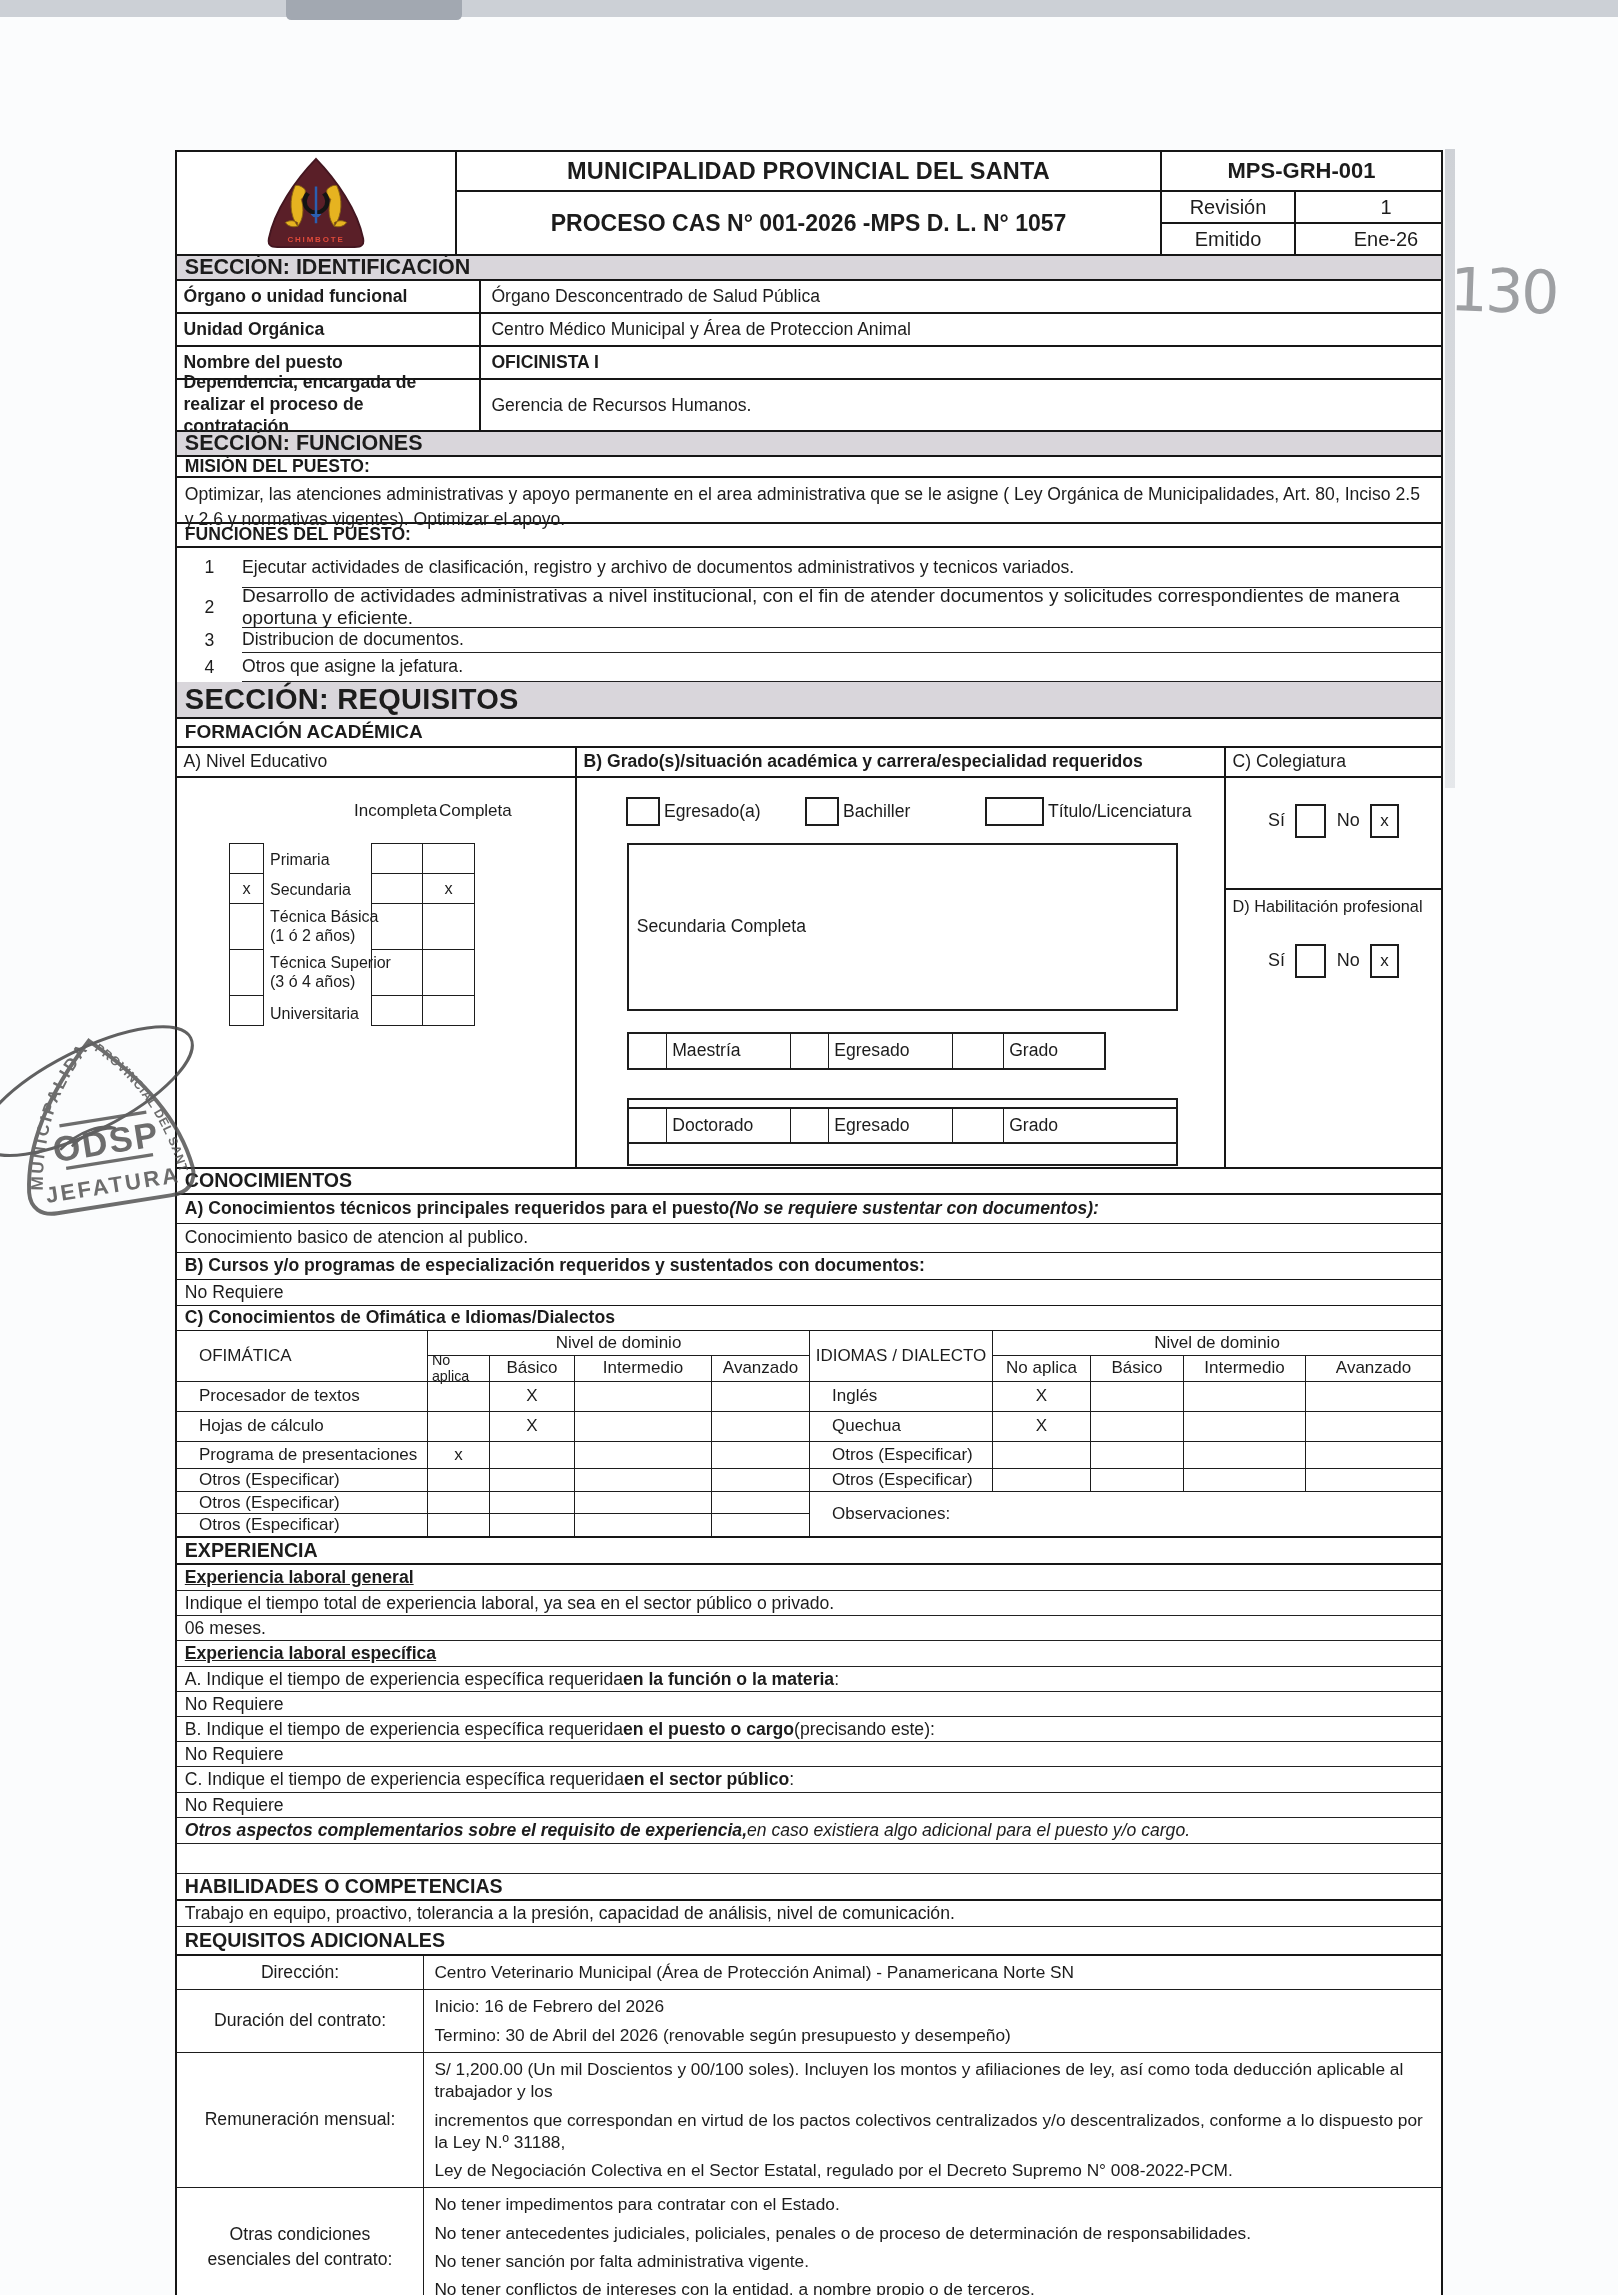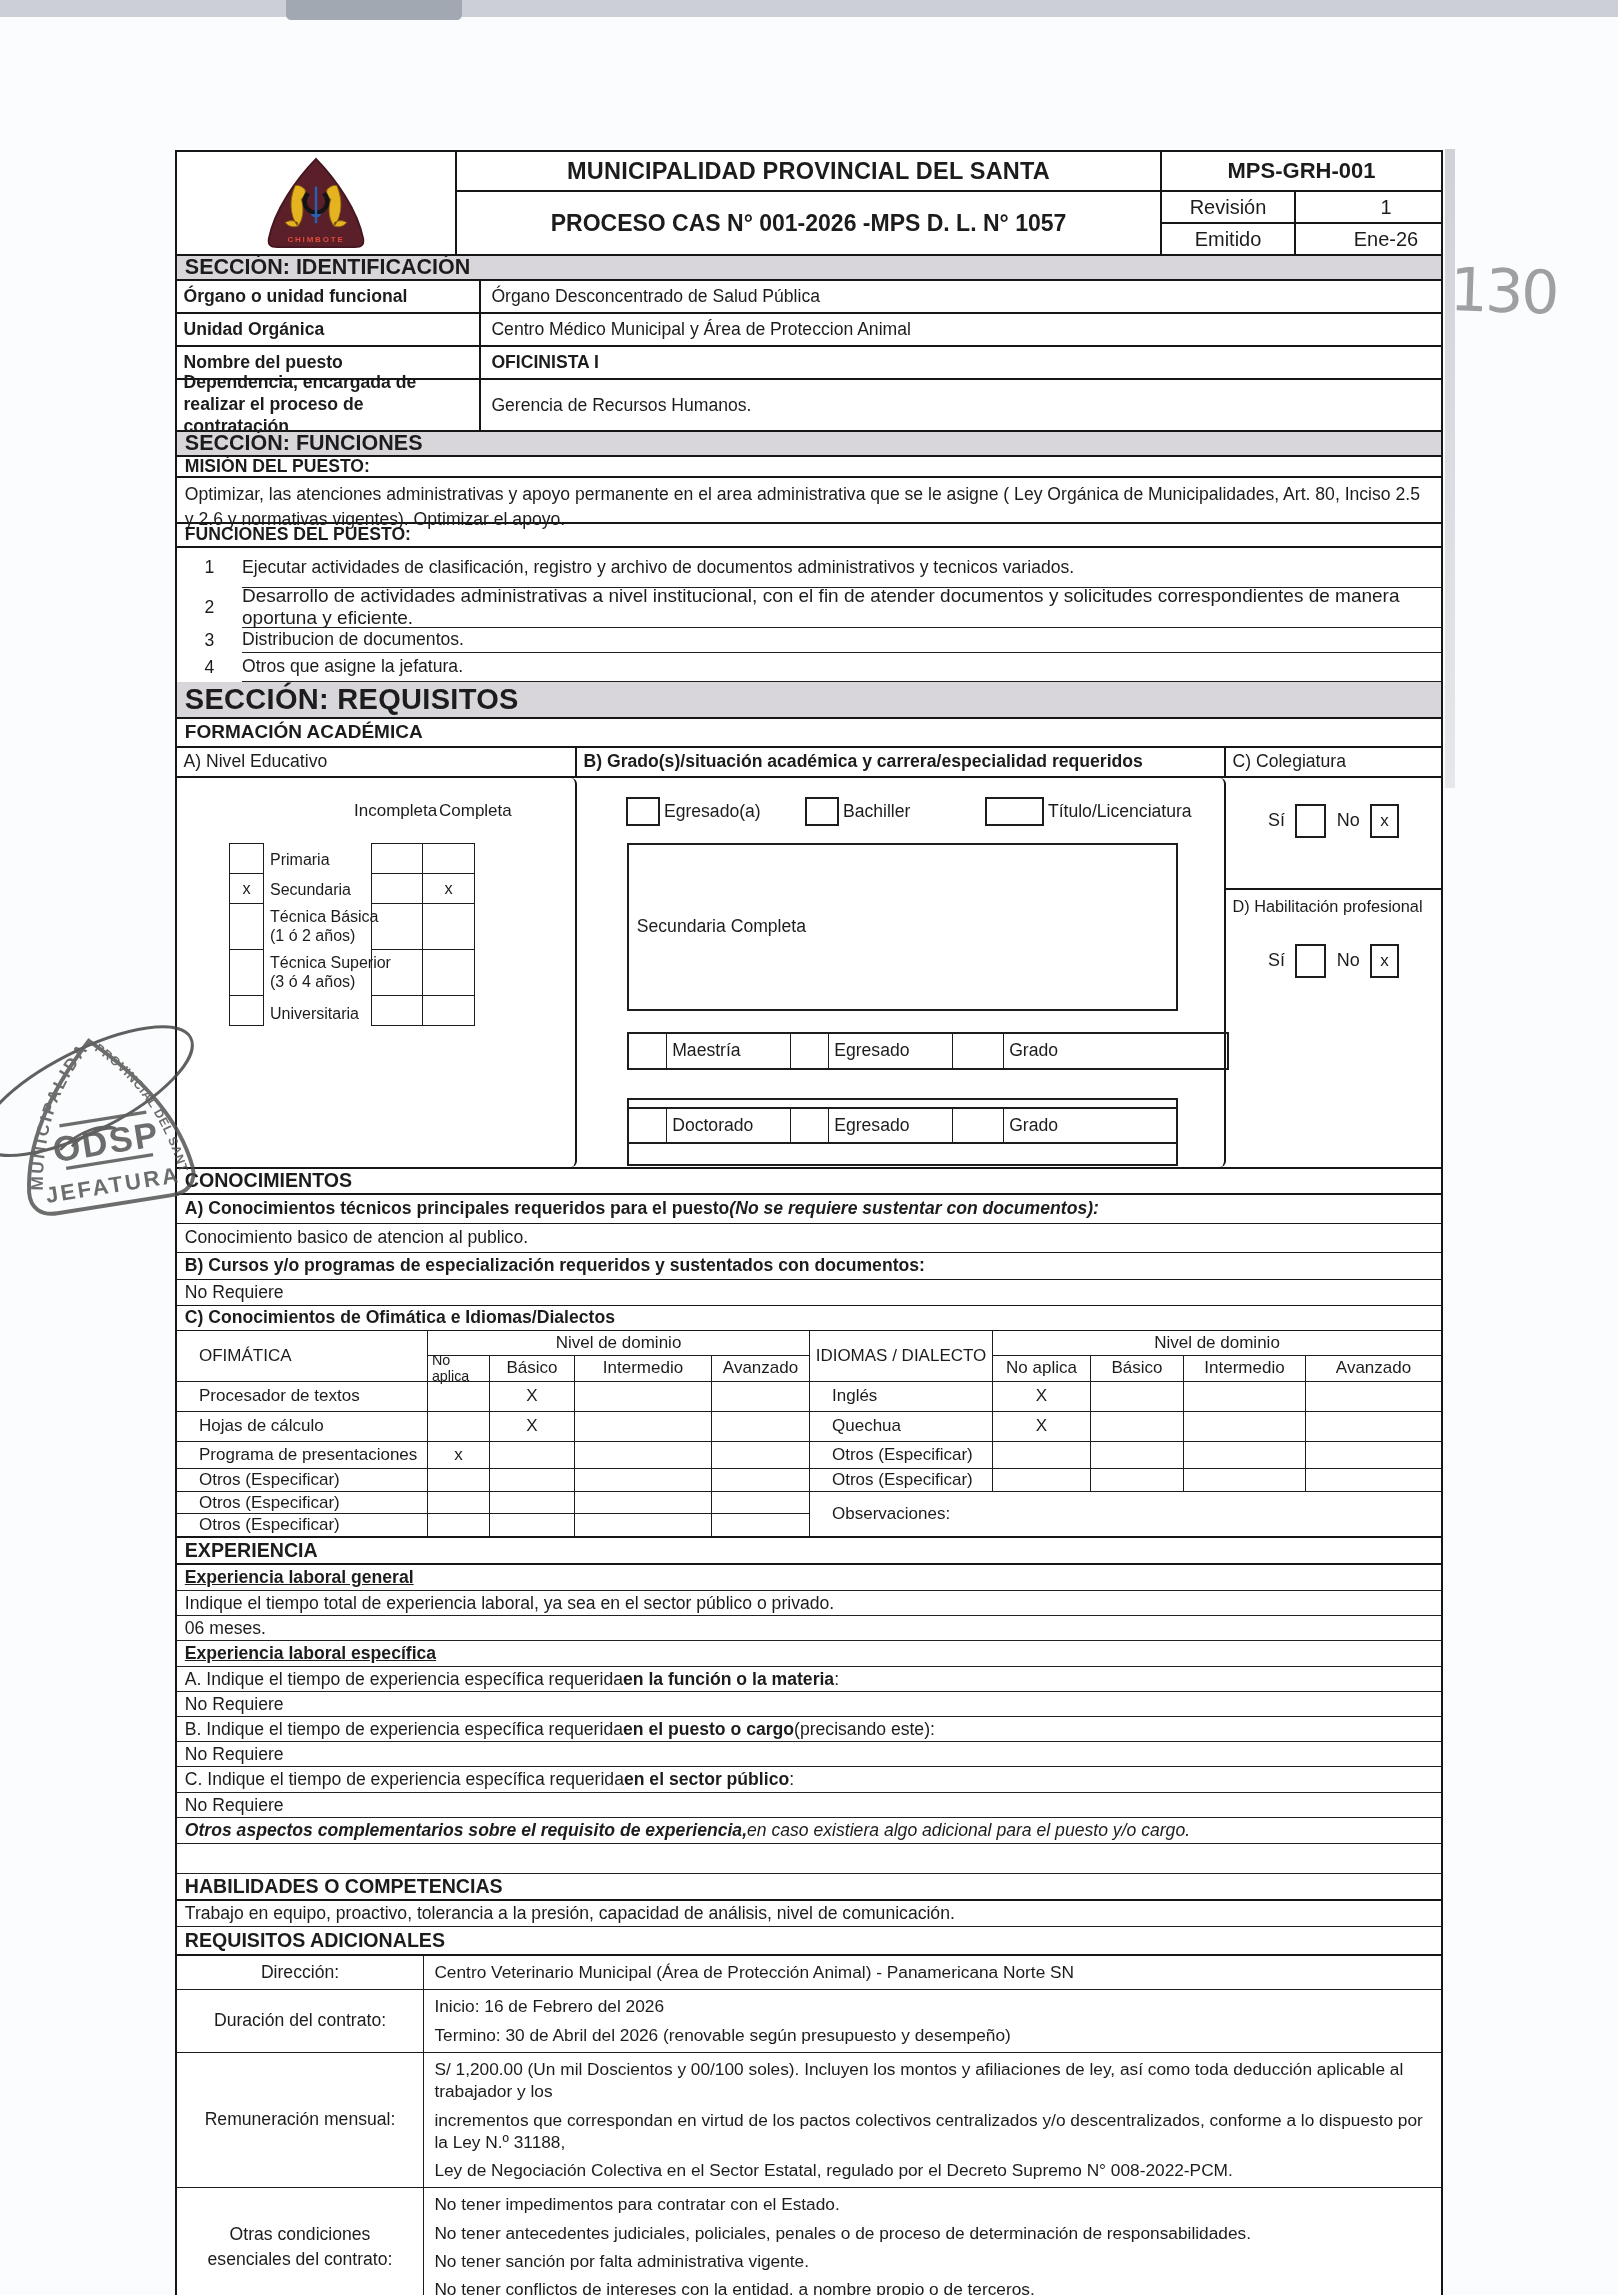--- a/index.html
+++ b/index.html
@@ -49,37 +49,37 @@
   .ftext{flex:1;display:flex;align-items:center;font-size:17.6px;border-bottom:1.3px solid #222;padding-right:7.8px;}
   .ftext.big{font-size:19px;}
 
   
   .fhead{display:flex;height:30px;border-bottom:2px solid #161616;font-size:17.6px;}
   .fhead>div{display:flex;align-items:center;padding:0 6.5px;}
   .fcA{width:400px;border-right:2px solid #161616;}
   .fcB{width:649px;border-right:2px solid #161616;}
   .fcC{flex:1;}
   .ftable{display:flex;height:391px;border-bottom:2px solid #161616;}
-  .ftable .fcA,.ftable .fcB,.ftable .fcC{position:relative;border-radius:6px;}
+  .ftable .fcA,.ftable .fcB,.ftable .fcC{position:relative;}
   .poslab{position:absolute;font-size:17px;}
   .cbcol{position:absolute;left:52px;top:65px;width:35px;border:1.3px solid #1d1d1d;}
   .cbcell{border-bottom:1.3px solid #1d1d1d;display:flex;align-items:center;justify-content:center;font-size:16.3px;}
   .cbcell:last-child{border-bottom:none;}
   .lvl-lab{position:absolute;left:93px;font-size:16px;line-height:1.2;}
   .lvl-grid{position:absolute;left:194px;top:65px;width:104px;border:1.3px solid #1d1d1d;}
   .grow{display:flex;border-bottom:1.3px solid #1d1d1d;}
   .grow:last-child{border-bottom:none;}
   .gc{width:50%;display:flex;align-items:center;justify-content:center;font-size:16.3px;}
   .gc:first-child{border-right:1.3px solid #1d1d1d;}
   .cb{display:inline-flex;width:34px;height:29px;border:2px solid #1d1d1d;align-items:center;
       justify-content:center;font-size:17px;flex:none;}
   .opt{position:absolute;display:flex;align-items:center;gap:3.9px;font-size:17.6px;}
   .bigbox{position:absolute;left:50px;top:65px;width:551px;height:168px;border:2px solid #1d1d1d;
           display:flex;align-items:center;padding-left:7.8px;font-size:17.6px;}
-  .strip{position:absolute;left:50px;width:602px;border:2px solid #1d1d1d;display:flex;}
+  .strip{position:absolute;left:50px;width:479px;border:2px solid #1d1d1d;display:flex;}
   .strip>div{display:flex;align-items:center;padding-left:5.2px;font-size:17.6px;border-right:1.3px solid #1d1d1d;}
   .strip>div:last-child{border-right:none;}
   .doctbox{position:absolute;left:50px;top:320px;width:551px;height:68px;border:2px solid #1d1d1d;}
   .doctbox .strip{left:-2px;width:551px;}
   .cdiv{position:absolute;left:0;width:100%;border-top:2px solid #161616;}
   .sino{display:flex;align-items:center;gap:10.4px;font-size:18px;position:absolute;width:100%;justify-content:center;}
 
   
   .otable{display:grid;border-bottom:2px solid #161616;
           grid-template-columns:251px 62px 85px 137px 98px 183px 98px 93px 122px 1fr;

